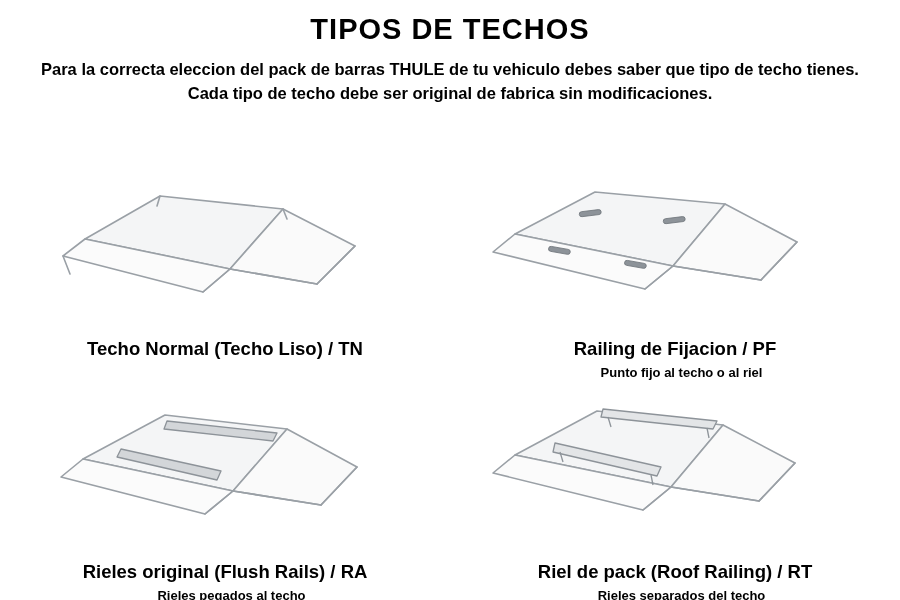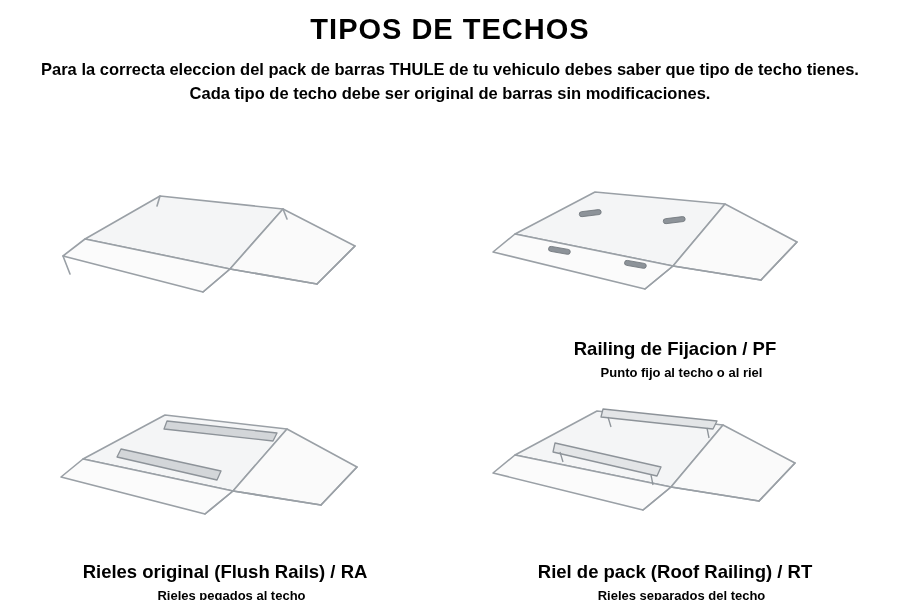--- a/index.html
+++ b/index.html
@@ -92,21 +92,21 @@
 </style>
 </head>
 <body>
 
 <div id="page">
 
   <h1 class="title">TIPOS DE TECHOS</h1>
 
   <div class="subtitle-block">
     <div class="subtitle-line">Para la correcta eleccion del pack de barras THULE de tu vehiculo debes saber que tipo de techo tienes.</div>
-    <div class="subtitle-line">Cada tipo de techo debe ser original de barras sin modificaciones.</div>
+    <div class="subtitle-line">Cada tipo de techo debe ser original de fabrica sin modificaciones.</div>
   </div>
 
   <div class="grid">
 
     <div class="cell cell-tn">
       <div class="art">
         <svg width="400" height="150" viewBox="0 0 400 150" xmlns="http://www.w3.org/2000/svg">
           <g fill="none" stroke="#9aa0a6" stroke-width="1.6" stroke-linejoin="round" stroke-linecap="round">
 
             <path d="M60 65 L135 22 L258 35 L205 95 Z" fill="#f4f5f6"></path>
@@ -116,20 +116,21 @@
             <path d="M60 65 L205 95 L178 118 L38 82 Z" fill="#fbfbfb"></path>
 
             <path d="M178 118 L205 95 L292 110"></path>
             <path d="M292 110 L330 72"></path>
             <path d="M38 82 L45 100"></path>
             <path d="M135 22 L132 32"></path>
             <path d="M258 35 L262 45"></path>
           </g>
         </svg>
       </div>
+      <div class="cap-main">Techo Normal (Techo Liso) / TN</div>
       <div class="cap-sub"></div>
     </div>
 
     <div class="cell cell-pf">
       <div class="art">
         <svg width="400" height="150" viewBox="0 0 400 150" xmlns="http://www.w3.org/2000/svg">
           <g fill="none" stroke="#9aa0a6" stroke-width="1.6" stroke-linejoin="round" stroke-linecap="round">
             <path d="M40 60 L120 18 L250 30 L198 92 Z" fill="#f4f5f6"></path>
             <path d="M198 92 L250 30 L322 68 L286 106 Z" fill="#fafafa"></path>
             <path d="M40 60 L198 92 L170 115 L18 78 Z" fill="#fbfbfb"></path>

